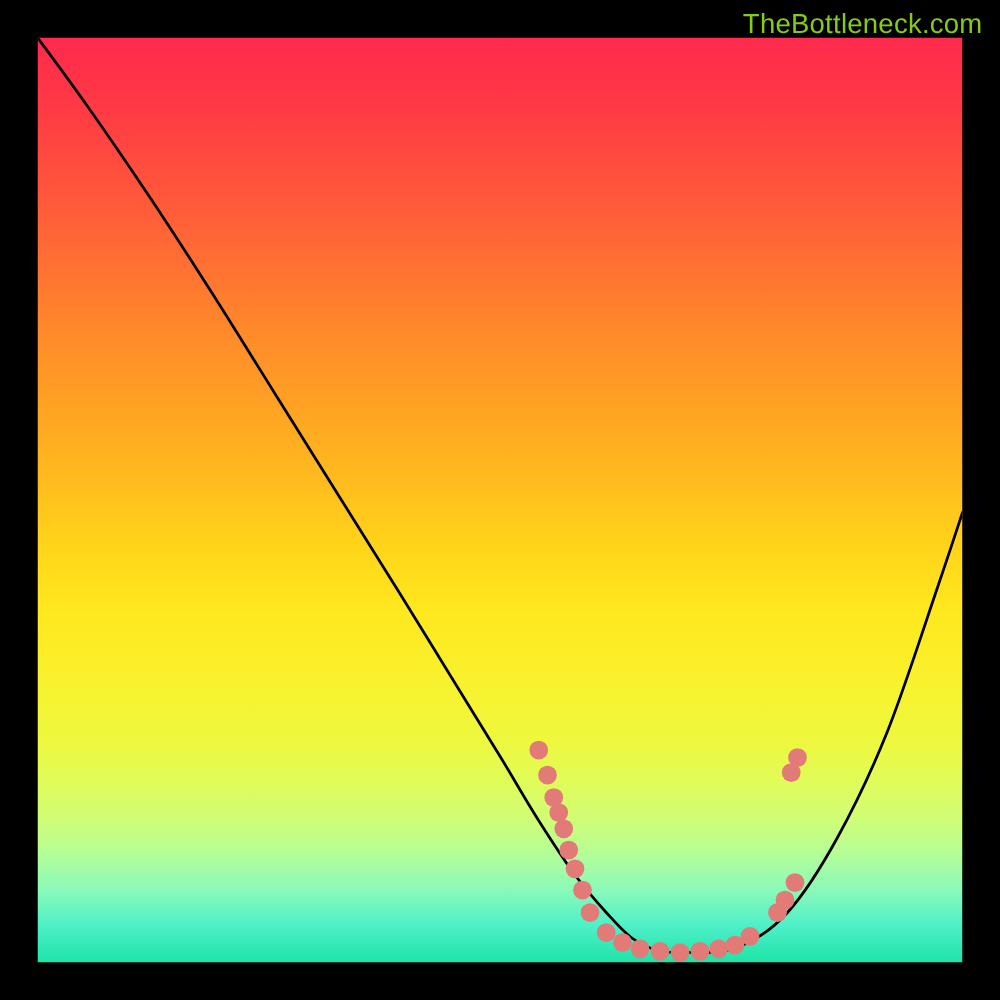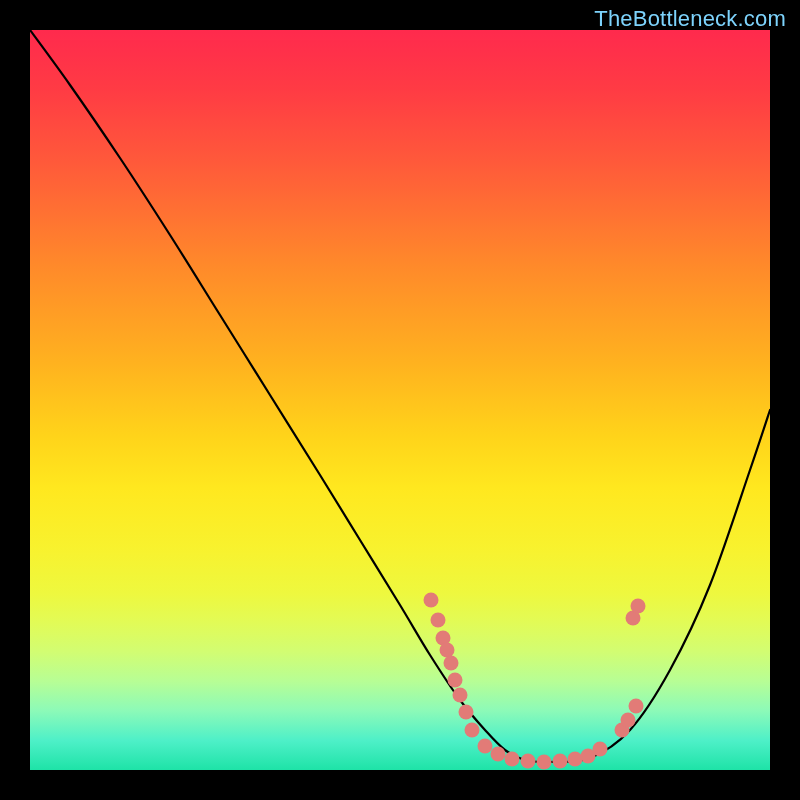--- a/index.html
+++ b/index.html
@@ -14,21 +14,21 @@
   .stage {
     position: relative;
     width: 800px;
     height: 800px;
     background: #000;
   }
   .watermark {
     position: absolute;
     top: 6px;
     right: 14px;
-    color: #7dd3fc;
+    color: #84cc16;
     font-size: 22px;
     font-weight: 500;
     letter-spacing: 0.2px;
     z-index: 5;
   }
   .plot {
     position: absolute;
     left: 30px;
     top: 30px;
     width: 740px;

